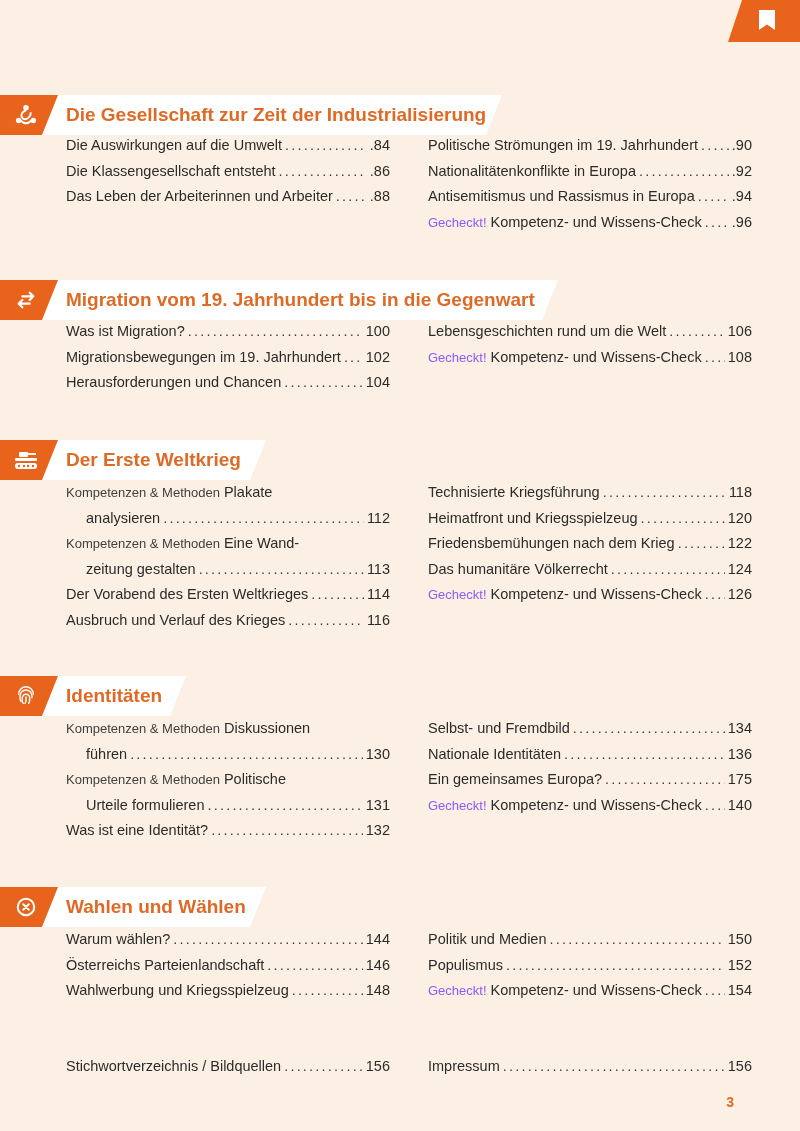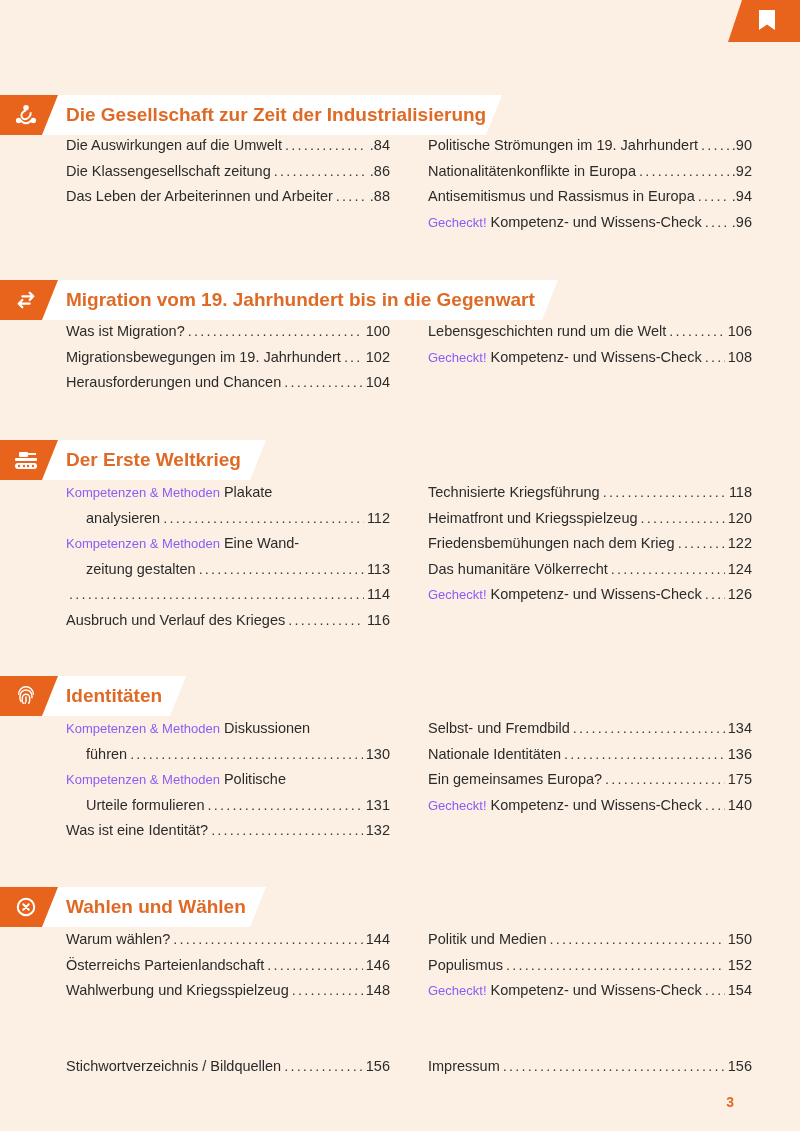--- a/index.html
+++ b/index.html
@@ -46,21 +46,21 @@
     font-size: 14.5px; white-space: nowrap;
   }
   .entry.indent { padding-left: 20px; }
   .entry .label { flex: 0 0 auto; }
   .entry .dots {
     flex: 1 1 auto; overflow: hidden; margin: 0 3px; letter-spacing: 2.2px; color: #3a3a3a;
   }
   .entry .dots::before { content: "................................................................................................"; }
   .entry .page { flex: 0 0 auto; }
   .entry.noleader .label { flex: 1 1 auto; }
-  .tag-km { color: #8b5cf6; font-size: 13px; margin-right: 4px; }
+  .tag-km { color: #404040; font-size: 13px; margin-right: 4px; }
   .tag-gc { color: #8b5cf6; font-size: 13px; margin-right: 4px; }
   .page-number {
     position: absolute; right: 66px; top: 1094px; font-size: 14px; color: #df6a25; font-weight: bold;
   }
 </style>
 </head>
 <body>
 
 <div class="corner-tab">
   <div class="bookmark"></div>
@@ -86,21 +86,21 @@
     <div class="title">Die Gesellschaft zur Zeit der Industrialisierung</div>
   </div>
   <div class="cols" style="top:38px;">
     <div class="col left">
       <div class="entry">
           <span class="label">Die Auswirkungen auf die Umwelt</span>
           <span class="dots"></span>
           <span class="page">.84</span>
         </div>
       <div class="entry">
-          <span class="label">Die Klassengesellschaft zeitung</span>
+          <span class="label">Die Klassengesellschaft entsteht</span>
           <span class="dots"></span>
           <span class="page">.86</span>
         </div>
       <div class="entry">
           <span class="label">Das Leben der Arbeiterinnen und Arbeiter</span>
           <span class="dots"></span>
           <span class="page">.88</span>
         </div>
     </div>
     <div class="col right">
@@ -205,20 +205,21 @@
         </div>
       <div class="entry noleader">
           <span class="label"><span class="tag-km">Kompetenzen &amp; Methoden</span><span>Eine Wand-</span></span>
         </div>
       <div class="entry indent">
           <span class="label">zeitung gestalten</span>
           <span class="dots"></span>
           <span class="page">113</span>
         </div>
       <div class="entry">
+          <span class="label">Der Vorabend des Ersten Weltkrieges</span>
           <span class="dots"></span>
           <span class="page">114</span>
         </div>
       <div class="entry">
           <span class="label">Ausbruch und Verlauf des Krieges</span>
           <span class="dots"></span>
           <span class="page">116</span>
         </div>
     </div>
     <div class="col right">

